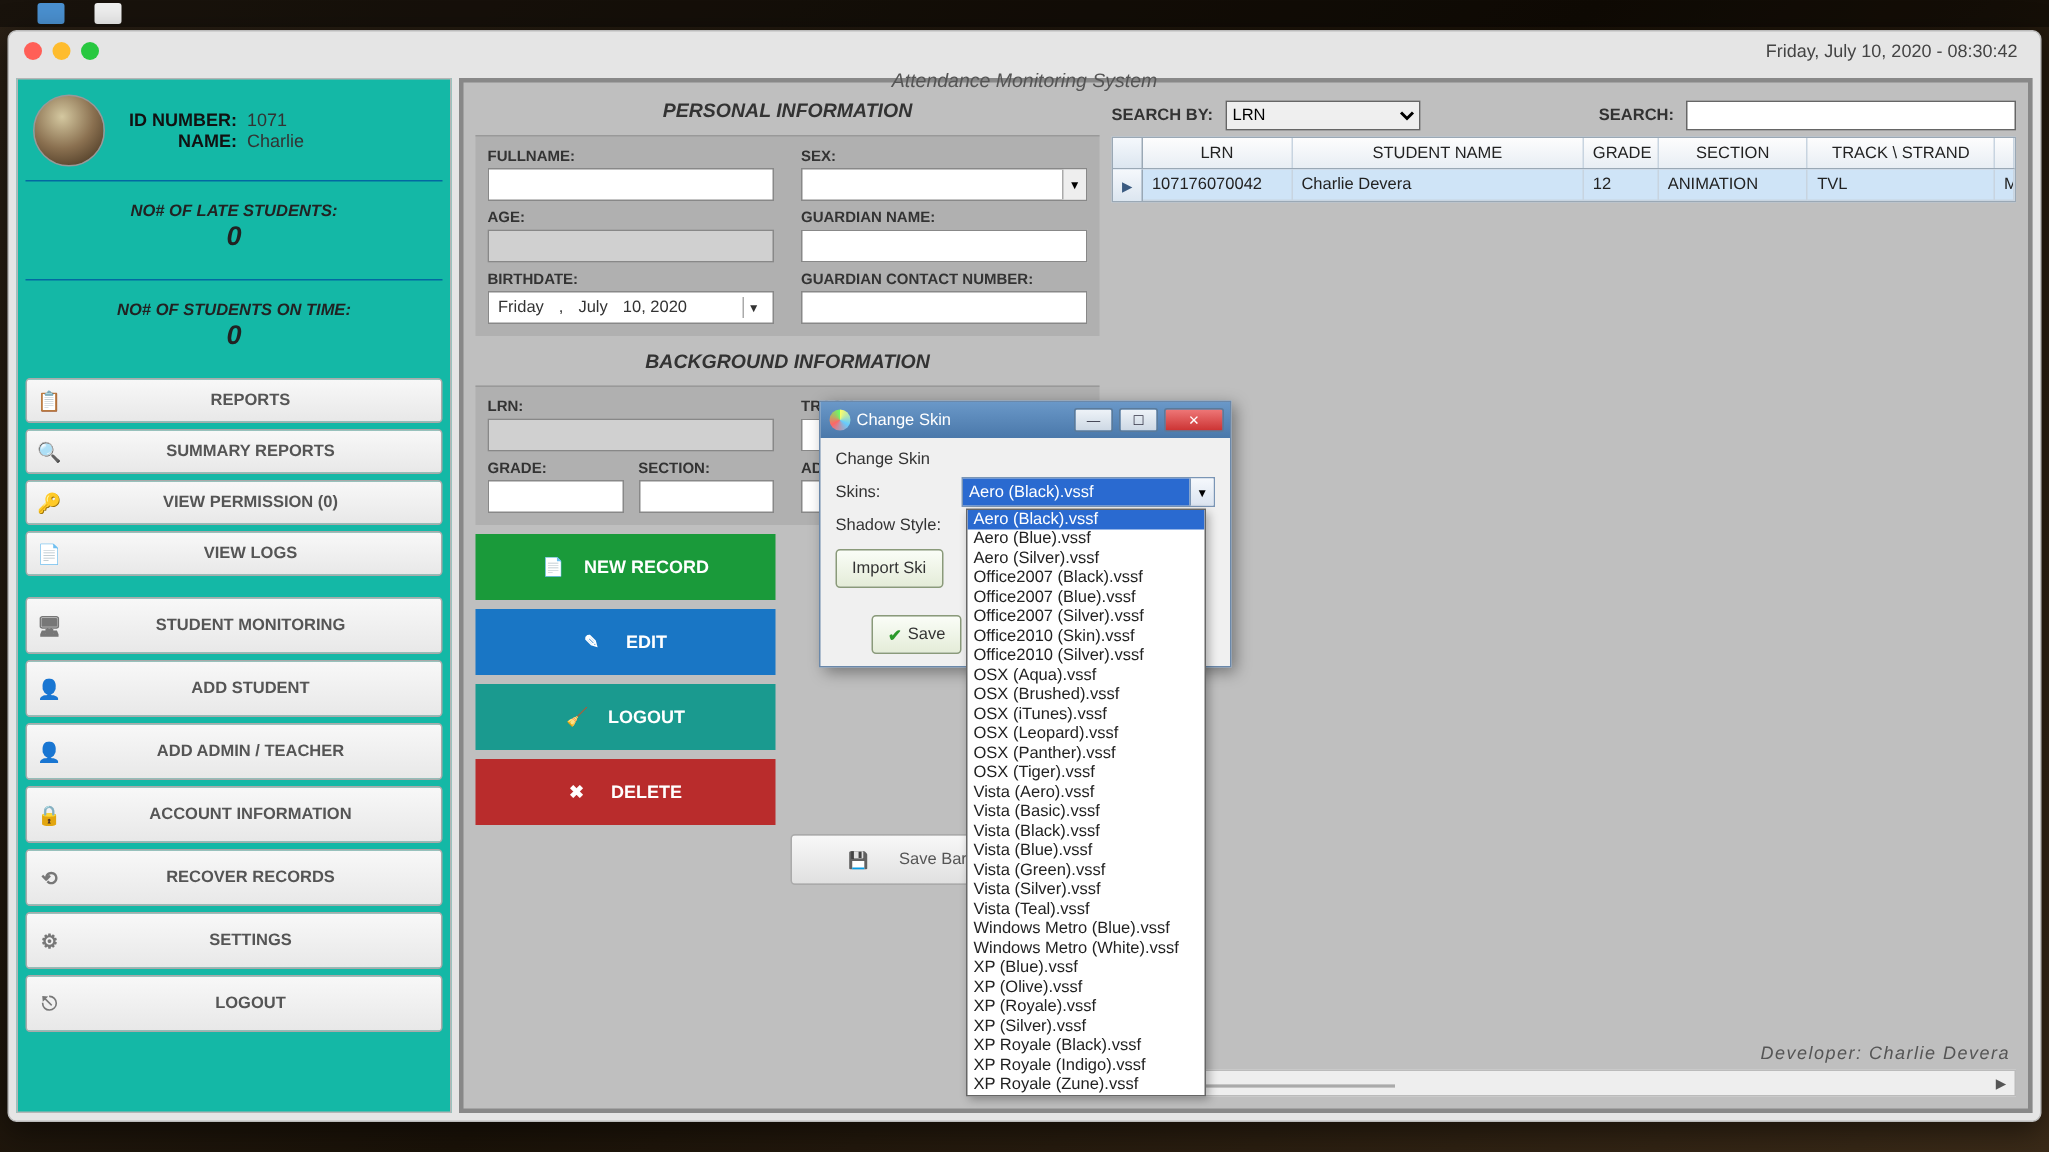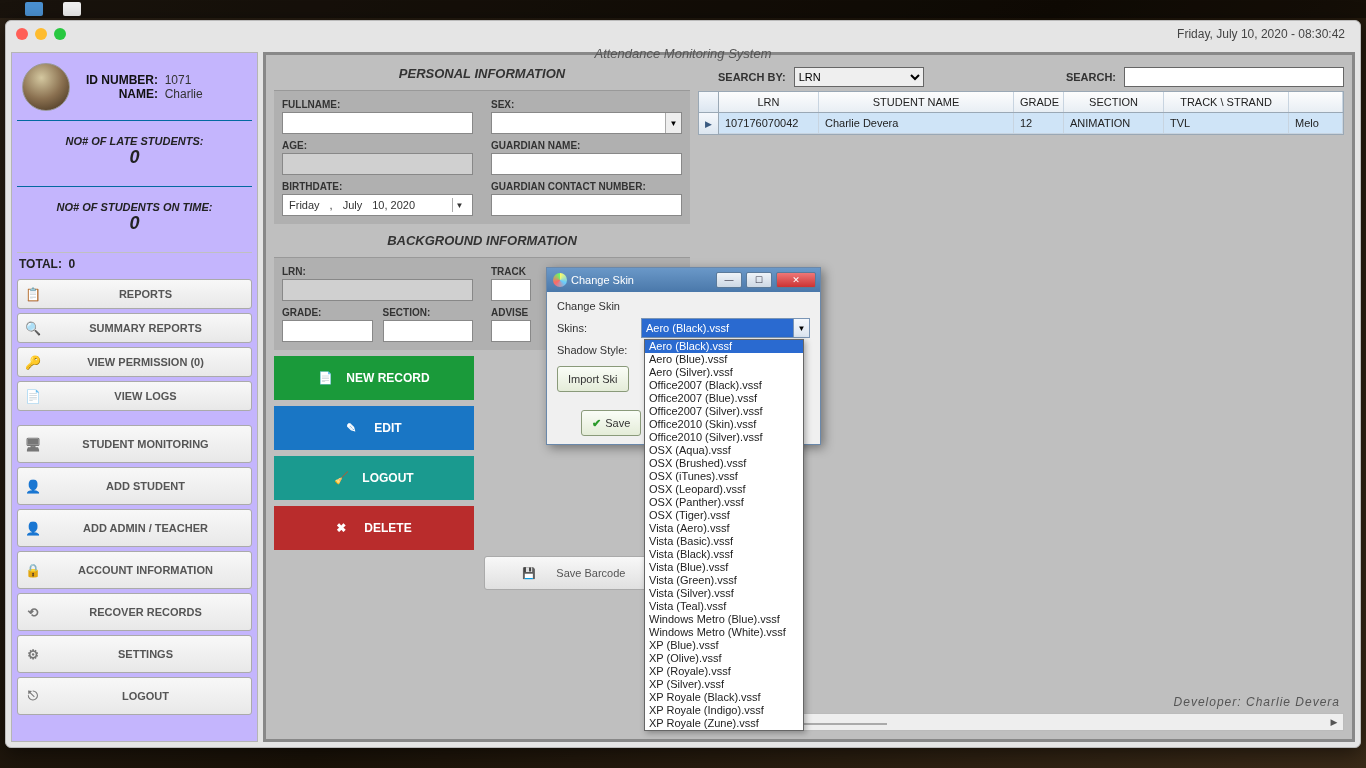--- a/index.html
+++ b/index.html
@@ -8,21 +8,21 @@
 .taskbar { position: absolute; top:0; left:0; right:0; height:18px; background: rgba(0,0,0,0.4); display:flex; gap:20px; padding-left:25px; align-items:center;}
 .taskbar .tbicon{ width:18px; height:14px; background:#4a90d0; border-radius:2px;}
 .app-window { position:absolute; top:20px; left:5px; right:5px; bottom:20px; background:#e5e5e5; border:1px solid #bbb; border-radius:6px; display:flex; flex-direction:column; box-shadow:0 5px 20px rgba(0,0,0,0.5);}
 .titlebar{ height:26px; display:flex; align-items:center; padding:0 10px; position:relative;}
 .tlights{ display:flex; gap:7px;}
 .tlight{ width:12px; height:12px; border-radius:50%;}
 .red{background:#ff5f57;} .yellow{background:#febc2e;} .green{background:#28c840;}
 .app-title{ position:absolute; left:0; right:0; text-align:center; color:#555; font-size:13px; font-style:italic;margin-top:38px; }
 .datetime{ position:absolute; right:15px; color:#444; font-size:12px;}
 .app-body{ flex:1; display:flex; padding:5px; gap:5px; min-height:0;}
-.sidebar{ width:247px; background:#c4b5fd; border:1px solid #b5b5b5; padding:5px; display:flex; flex-direction:column; gap:4px;}
+.sidebar{ width:290px; background:#14b8a6; border:1px solid #b5b5b5; padding:5px; display:flex; flex-direction:column; gap:4px;}
 .userbox{ display:flex; align-items:center; gap:10px; padding:5px;}
 .avatar{ width:48px; height:48px; border-radius:50%; background: radial-gradient(circle at 40% 30%, #d4c8a0, #8a7050, #3a2a18); border:1px solid #999;}
 .userinfo{ font-size:12px; color:#333;}
 .userinfo .lbl{display:inline-block; width:78px; text-align:right; color:#111; font-weight:600;}
 .statbox{ text-align:center; border-top:1px solid #0369a1; padding:14px 0;}
 .statlbl{ font-size:11px; font-weight:bold; font-style:italic; color:#222;}
 .statval{ font-size:18px; font-weight:bold; font-style:italic; color:#222;}
 .totalrow{ font-size:12px; font-weight:bold; color:#222; padding:4px 2px; border-top:1px solid #c0c0c0;}
 .sbtn{ height:30px; background:linear-gradient(#f8f8f8,#e8e8e8); border:1px solid #aaa; border-radius:3px; display:flex; align-items:center; font-size:11px; font-weight:bold; color:#555; cursor:pointer; padding:0 6px; text-align:center;}
 .sbtn .sic{ width:18px; height:18px; margin-right:4px; display:flex; align-items:center; justify-content:center; font-size:13px; color:#777;}
@@ -41,21 +41,21 @@
 .actionrow{ display:flex; gap:8px;}
 .actioncol{ display:flex; flex-direction:column; gap:6px; width:200px;}
 .abtn{ height:44px; display:flex; align-items:center; justify-content:center; color:#fff; font-size:12px; font-weight:bold; cursor:pointer; gap:10px; padding:0 14px;}
 .abtn .aic{width:18px;}
 .abtn.green{background:#1a9a3a;} .abtn.blue{background:#1976c5;} .abtn.teal{background:#1a9a8f;} .abtn.red{background:#b92c2c;}
 .photobox{ width:90px; height:90px; background:#e8e8e8; border:1px solid #999; display:flex; align-items:center; justify-content:center;}
 .photobox svg{width:60px;height:60px;}
 .capbtn{ width:90px; height:22px; border:1px solid #999; background:#f0f0f0; font-size:10px; display:flex; align-items:center; justify-content:center; margin-top:4px;}
 .barcodebtn{ height:34px; border:1px solid #aaa; background:linear-gradient(#f8f8f8,#e0e0e0); border-radius:3px; display:flex; align-items:center; padding:0 10px; font-size:11px; color:#555; gap:20px; justify-content:center; width:180px; margin-left:210px;}
 .rightpane{ flex:1; display:flex; flex-direction:column; min-width:0;}
-.searchrow{ display:flex; align-items:center; gap:8px; font-size:11px; font-weight:bold; color:#333; padding:4px 0;margin-left:20px;}
+.searchrow{ display:flex; align-items:center; gap:8px; font-size:11px; font-weight:bold; color:#333; padding:4px 0;}
 .searchrow select{ width:130px; height:20px; border:1px solid #666; font-size:11px;}
 .searchrow input{ width:220px; height:20px; border:1px solid #666;}
 .searchrow .sp{flex:1;}
 .grid{ border:1px solid #9aa8b5; background:#fff; font-size:11px;}
 .ghead{ display:flex; background:linear-gradient(#fdfdfd,#e8eef4); border-bottom:1px solid #9aa8b5;}
 .gcell{ padding:4px 6px; border-right:1px solid #c8d4e0; text-align:center; color:#222; overflow:hidden; white-space:nowrap;}
 .grow{ display:flex; background:#cfe4f7;}
 .grow .gcell{ border-right:1px solid #c8d4e0; text-align:left; border-bottom:1px solid #c8d4e0;}
 .rowhdr{ width:20px; background:linear-gradient(#f5f8fc,#dce6f0); border-right:1px solid #9aa8b5; display:flex; align-items:center; justify-content:center; color:#3a5a80; font-size:9px;}
 .c-lrn{width:100px;} .c-name{width:195px;} .c-grade{width:50px;} .c-section{width:100px;} .c-track{width:125px;} .c-rest{flex:1;}
@@ -116,24 +116,20 @@
             <div><span class="lbl">NAME:</span>&nbsp;&nbsp;<span>Charlie</span></div>
           </div>
         </div>
         <div class="statbox">
           <div class="statlbl">NO# OF LATE STUDENTS:</div>
           <div class="statval">0</div>
         </div>
         <div class="statbox">
           <div class="statlbl">NO# OF STUDENTS ON TIME:</div>
           <div class="statval">0</div>
-        </div>
-        <div class="totalrow">
-          <span>TOTAL:</span>&nbsp;
-          <span>0</span>
         </div>
 
         <div class="sbtn">
             <span class="sic">📋</span>
             <span class="slab">REPORTS</span>
           </div>
         <div class="sbtn">
             <span class="sic">🔍</span>
             <span class="slab">SUMMARY REPORTS</span>
           </div>

